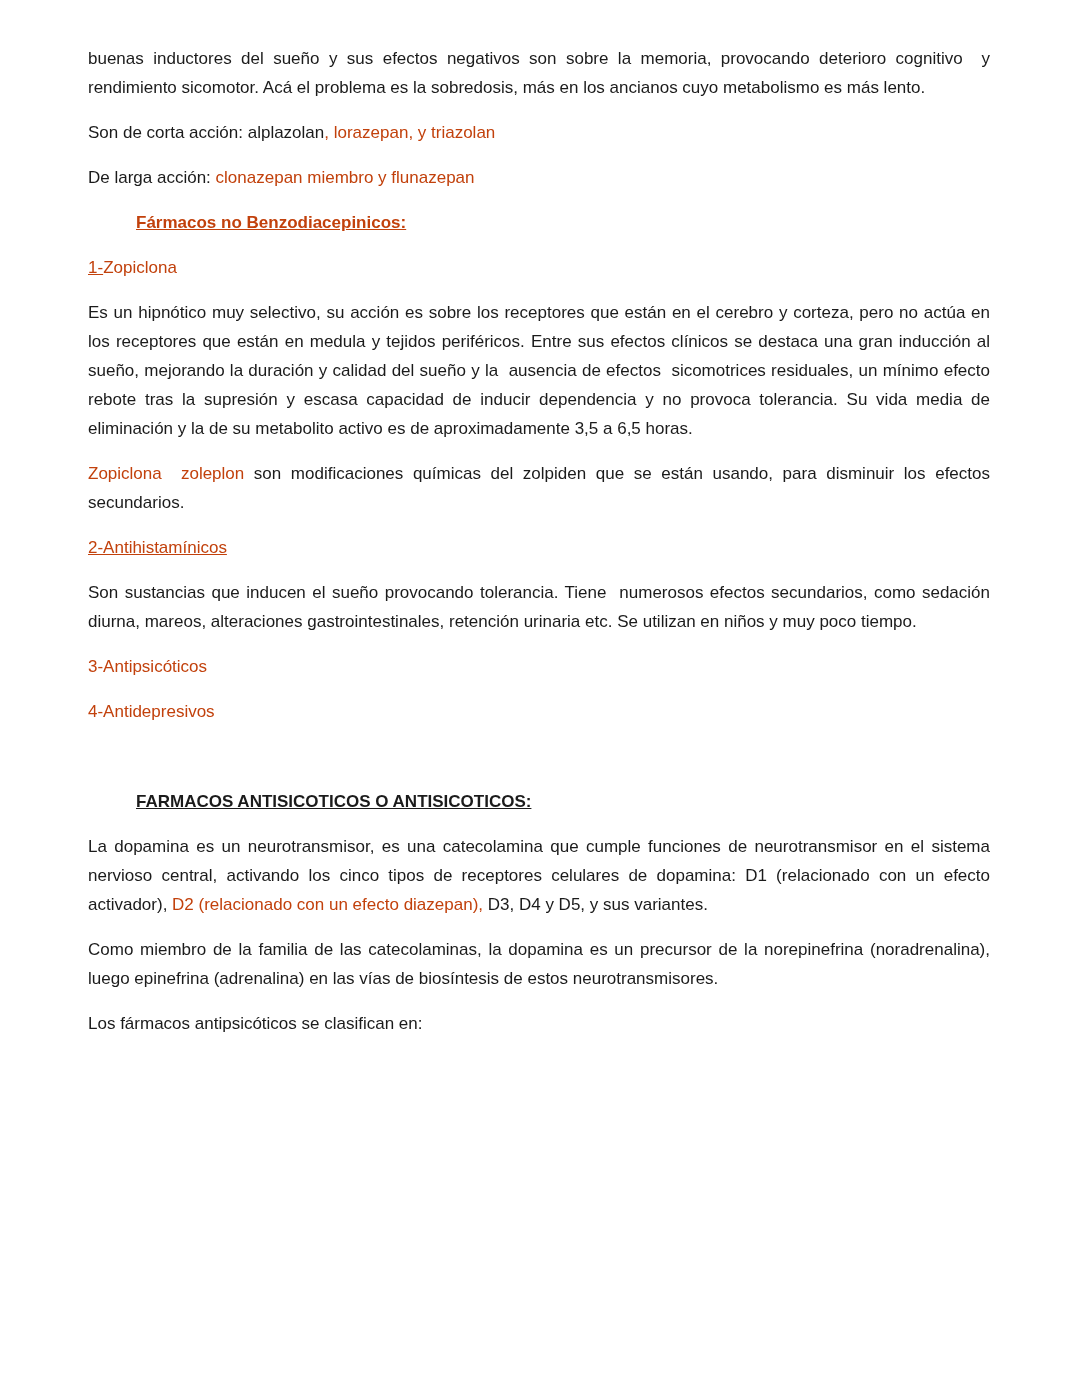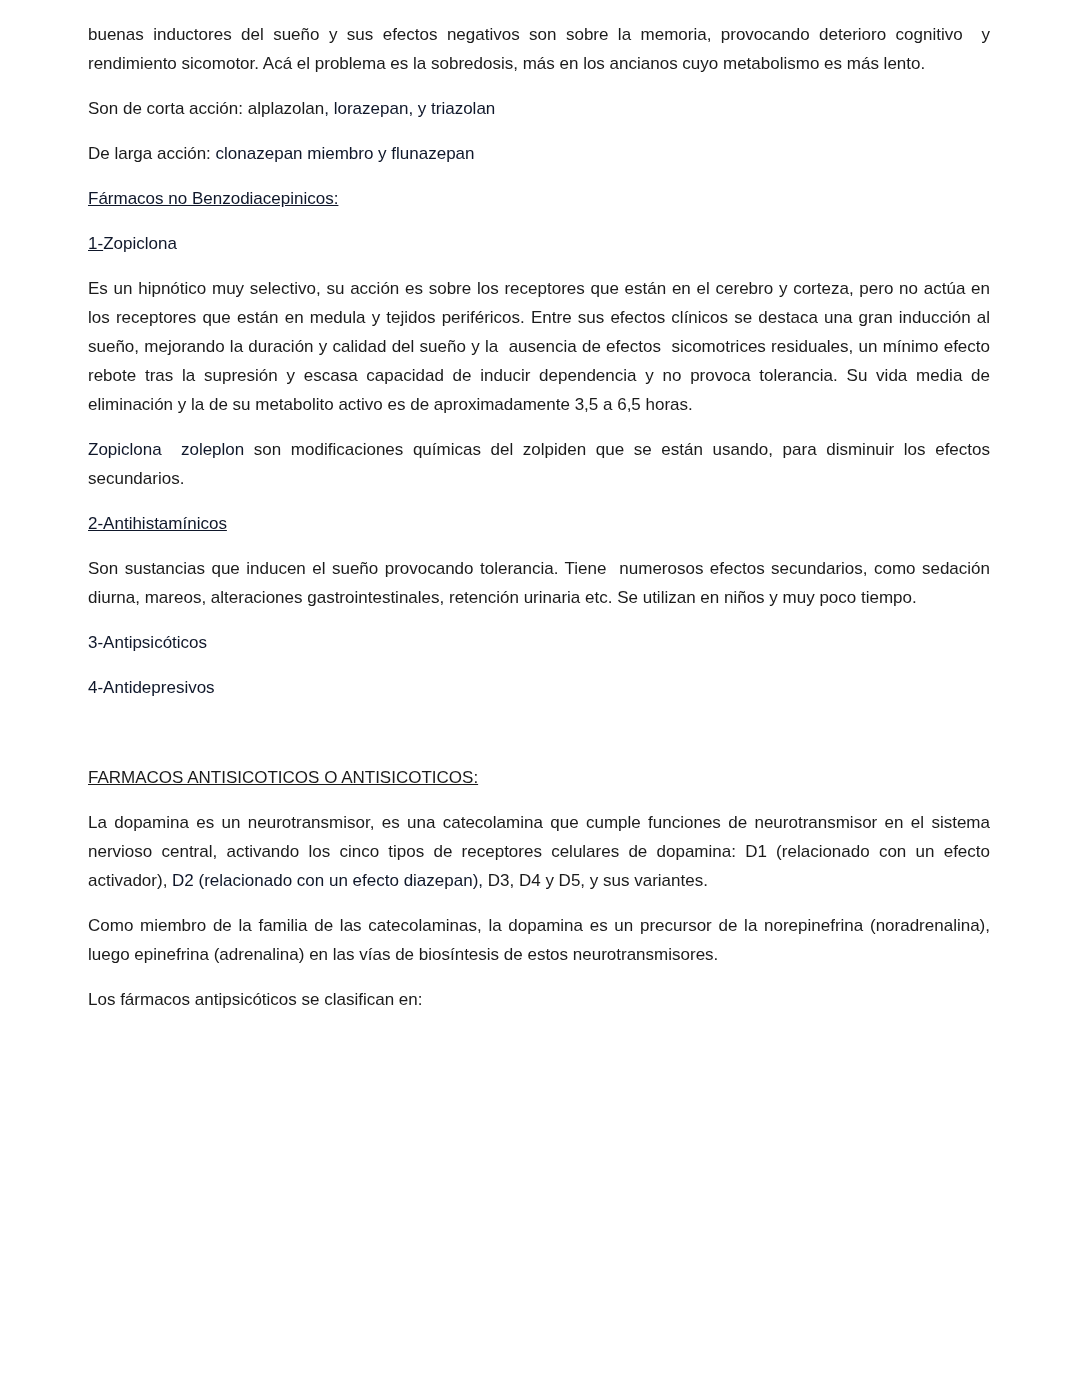--- a/index.html
+++ b/index.html
@@ -6,37 +6,37 @@
     margin: 0;
     padding: 0;
     background: #ffffff;
   }
   .page {
     position: relative;
     width: 1080px;
     height: 1397px;
     box-sizing: border-box;
     background: #ffffff;
-    padding: 20px 90px 0 88px;
+    padding: 44px 90px 0 88px;
     font-family: "Liberation Sans", sans-serif;
     font-size: 17px;
     line-height: 29px;
     color: #1b1b1b;
     overflow: hidden;
   }
   p.block {
     margin: 0 0 16px 0;
     text-align: justify;
     white-space: pre-wrap;
   }
   p.block.spacer {
     height: 29px;
   }
-  .red { color: #0f172a; }
-  .bold { font-weight: 400; }
+  .red { color: #c2410c; }
+  .bold { font-weight: 700; margin-left: 48px; }
   .underline { text-decoration: underline; }
 </style>
 </head>
 <body>
 
 <main class="page">
   <section id="doc">
       <p class="block"><span>buenas inductores del sueño y sus efectos negativos son sobre la memoria, provocando deterioro cognitivo  y rendimiento sicomotor. Acá el problema es la sobredosis, más en los ancianos cuyo metabolismo es más lento.</span></p>
       <p class="block"><span>Son de corta acción: alplazolan</span><span class="red">, lorazepan, y triazolan</span></p>
       <p class="block"><span>De larga acción: </span><span class="red">clonazepan miembro y flunazepan</span></p>

